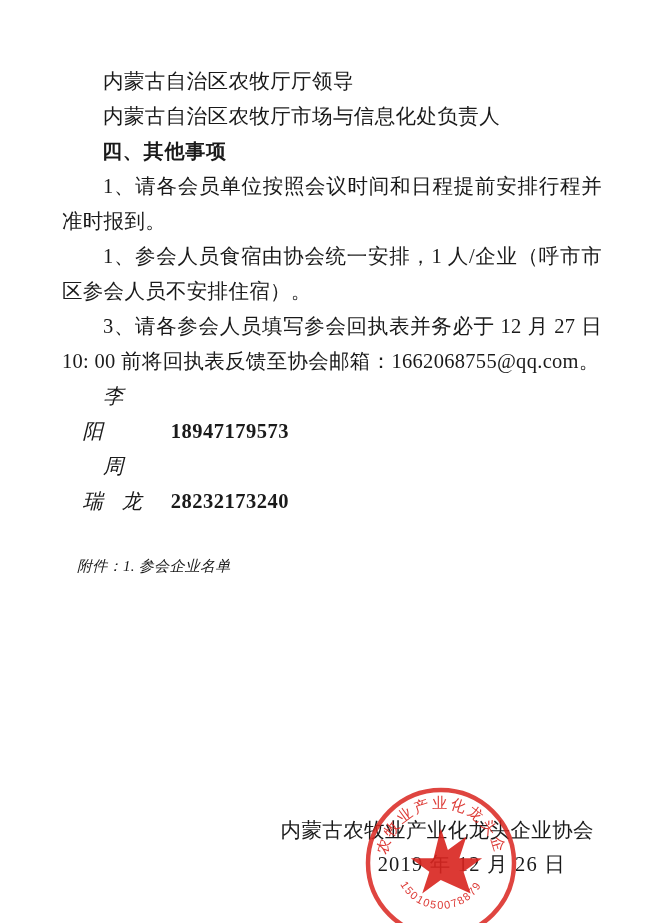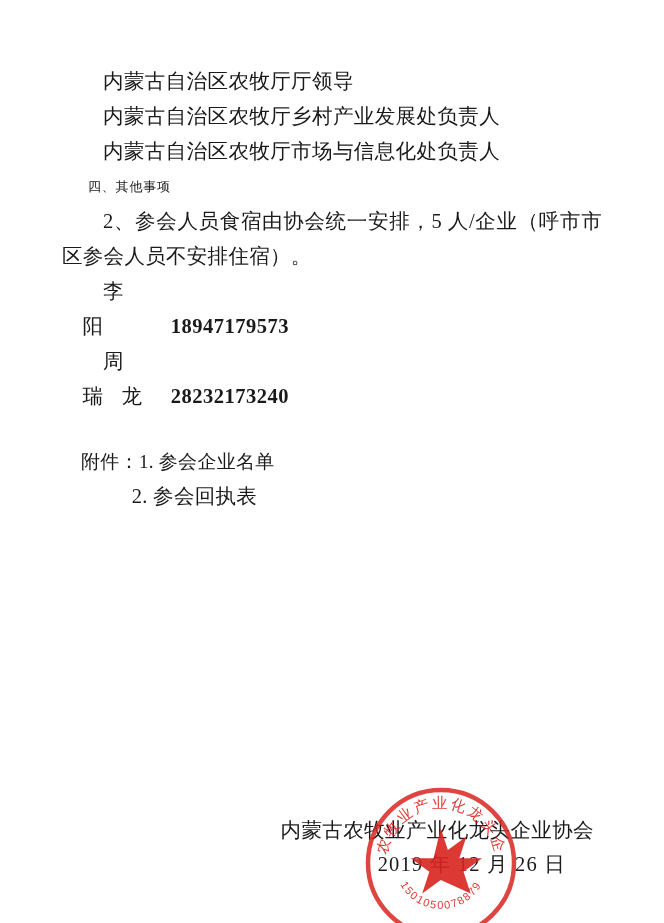--- a/index.html
+++ b/index.html
@@ -33,54 +33,56 @@
     font-size: 20.5px;
     line-height: 35px;
     letter-spacing: 0.4px;
     white-space: pre-wrap;
     text-align: justify;
   }
   .indent {
     text-indent: 2em;
   }
   .heading {
-    font-weight: normal;
+    font-weight: bold;
     text-indent: 2em;
-    font-size: 13px;
+    font-size: 20px;
     line-height: 35px;
     letter-spacing: 0.8px;
   }
   .para {
     font-size: 20.5px;
     line-height: 35px;
     letter-spacing: 0.3px;
     text-indent: 2em;
     text-align: justify;
   }
   .contact-row {
     font-size: 20.5px;
     line-height: 35px;
     text-indent: 1em;
     letter-spacing: 0.3px;
   }
   .contact-name {
     display: inline-block;
     width: 4.3em;
     letter-spacing: 0.9em;
+    font-style: italic;
   }
   .contact-phone {
     letter-spacing: 0.5px;
     font-weight: bold;
   }
   .spacer-md { height: 30px; }
   .attach-line {
-    font-size: 19px;
+    font-size: 15px;
     line-height: 35px;
     text-indent: 1em;
     letter-spacing: 0.3px;
+    font-style: italic;
   }
   .attach-line-2 {
     font-size: 20.5px;
     line-height: 35px;
     text-indent: 3.4em;
     letter-spacing: 0.3px;
   }
   .signature {
     position: absolute;
     right: 62px;
@@ -114,39 +116,39 @@
   .seal svg { display: block; }
 </style>
 </head>
 <body>
 
 <div class="page">
 
   <div class="body-text">
 
     <div class="line indent">内蒙古自治区农牧厅厅领导</div>
-    <div class="line indent">内蒙古自治区农牧厅乡村产业发展处负责人</div>
     <div class="line indent">内蒙古自治区农牧厅市场与信息化处负责人</div>
 
     <div class="heading">四、其他事项</div>
 
-    <div class="para">2、参会人员食宿由协会统一安排，5 人/企业（呼市市区参会人员不安排住宿）。</div>
+    <div class="para">1、请各会员单位按照会议时间和日程提前安排行程并准时报到。</div>
+    <div class="para">1、参会人员食宿由协会统一安排，1 人/企业（呼市市区参会人员不安排住宿）。</div>
+    <div class="para">3、请各参会人员填写参会回执表并务必于 12 月 27 日 10: 00 前将回执表反馈至协会邮箱：1662068755@qq.com。</div>
 
 
     <div class="contact-row">
       <span class="contact-name">李　阳</span><span class="contact-phone">18947179573</span>
     </div>
     <div class="contact-row">
       <span class="contact-name">周瑞龙</span><span class="contact-phone">28232173240</span>
     </div>
 
     <div class="spacer-md"></div>
 
     <div class="attach-line">附件：1. 参会企业名单</div>
-    <div class="attach-line-2">2. 参会回执表</div>
   </div>
 
   <div class="signature">
     <div class="sig-org">内蒙古农牧业产业化龙头企业协会</div>
     <div class="sig-date">2019 年  12 月 26 日</div>
   </div>
 
   <div class="seal">
     <svg width="158" height="158" viewBox="0 0 158 158" xmlns="http://www.w3.org/2000/svg">
       <defs>

